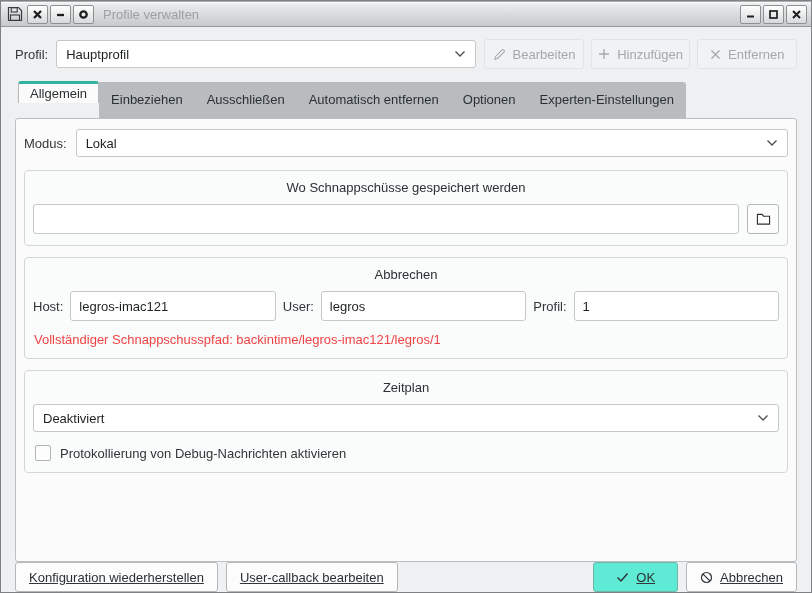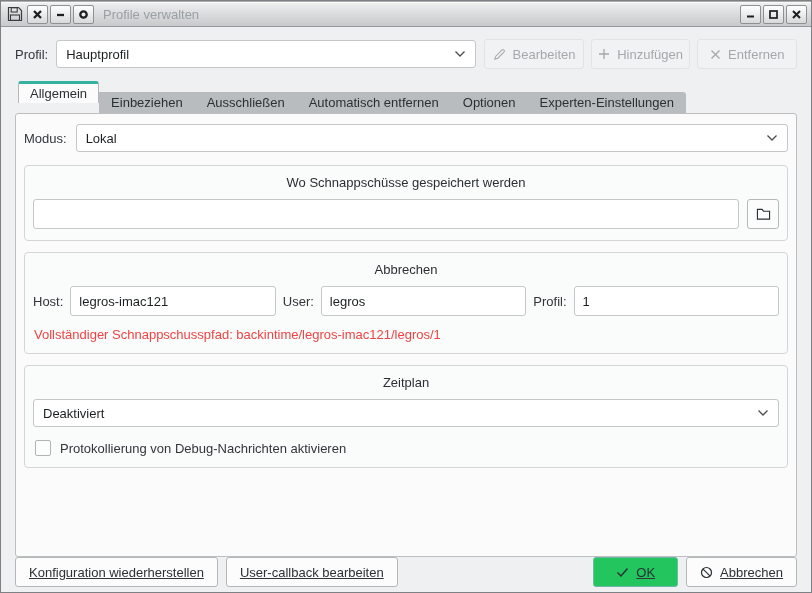--- a/index.html
+++ b/index.html
@@ -53,24 +53,24 @@
   .pbtn {
     flex: 1; height: 30px; border-radius: 3px;
     border: 1px solid #e2e3e4; background: #f1f2f3;
     color: #a5a8ab; font-size: 13px;
     display: inline-flex; align-items: center; justify-content: center; gap: 7px;
   }
 
   
   .tabbar { display: flex; margin-top: 12px; padding-left: 3px; position: relative; z-index: 2; }
   .tab {
-    padding: 2px 12px 3px; height: 21px;
+    padding: 2px 12px 3px; height: 36px;
     background: #b9bcbf; color: #2b3034;
     display: flex; align-items: center;
-    margin-top: 11px;
+    margin-top: 1px;
   }
   .tab.last { border-radius: 0 3px 0 0; }
   .tab.active {
     background: #fbfbfb;
     border: 1px solid #b5b7b9; border-bottom: none;
     border-top: 3px solid #33b2a0;
     border-radius: 3px 3px 0 0;
     margin-top: 0; height: 22px; margin-bottom: -1px;
     padding: 2px 11px 3px;
   }
@@ -119,21 +119,21 @@
   
   .footer { margin-top: auto; display: flex; align-items: center; gap: 8px; text-decoration: underline; }
   .btn {
     height: 30px; padding: 0 13px;
     background: #fcfcfc; border: 1px solid #b4b7b9; border-radius: 3px;
     font-size: 13px; color: #2b3034;
     display: inline-flex; align-items: center; justify-content: center; gap: 7px;
     white-space: nowrap;
   }
   .footer-spacer { flex: 1; }
-  .btn-ok { background: #22c55e; border-color: #6fb7a9; padding: 0 22px; }
+  .btn-ok { background: #5eead4; border-color: #6fb7a9; padding: 0 22px; }
 
   svg { display: block; }
 </style>
 </head>
 <body>
 
 <div class="window">
 
   <div class="titlebar">
     <div class="tb-appicon">

